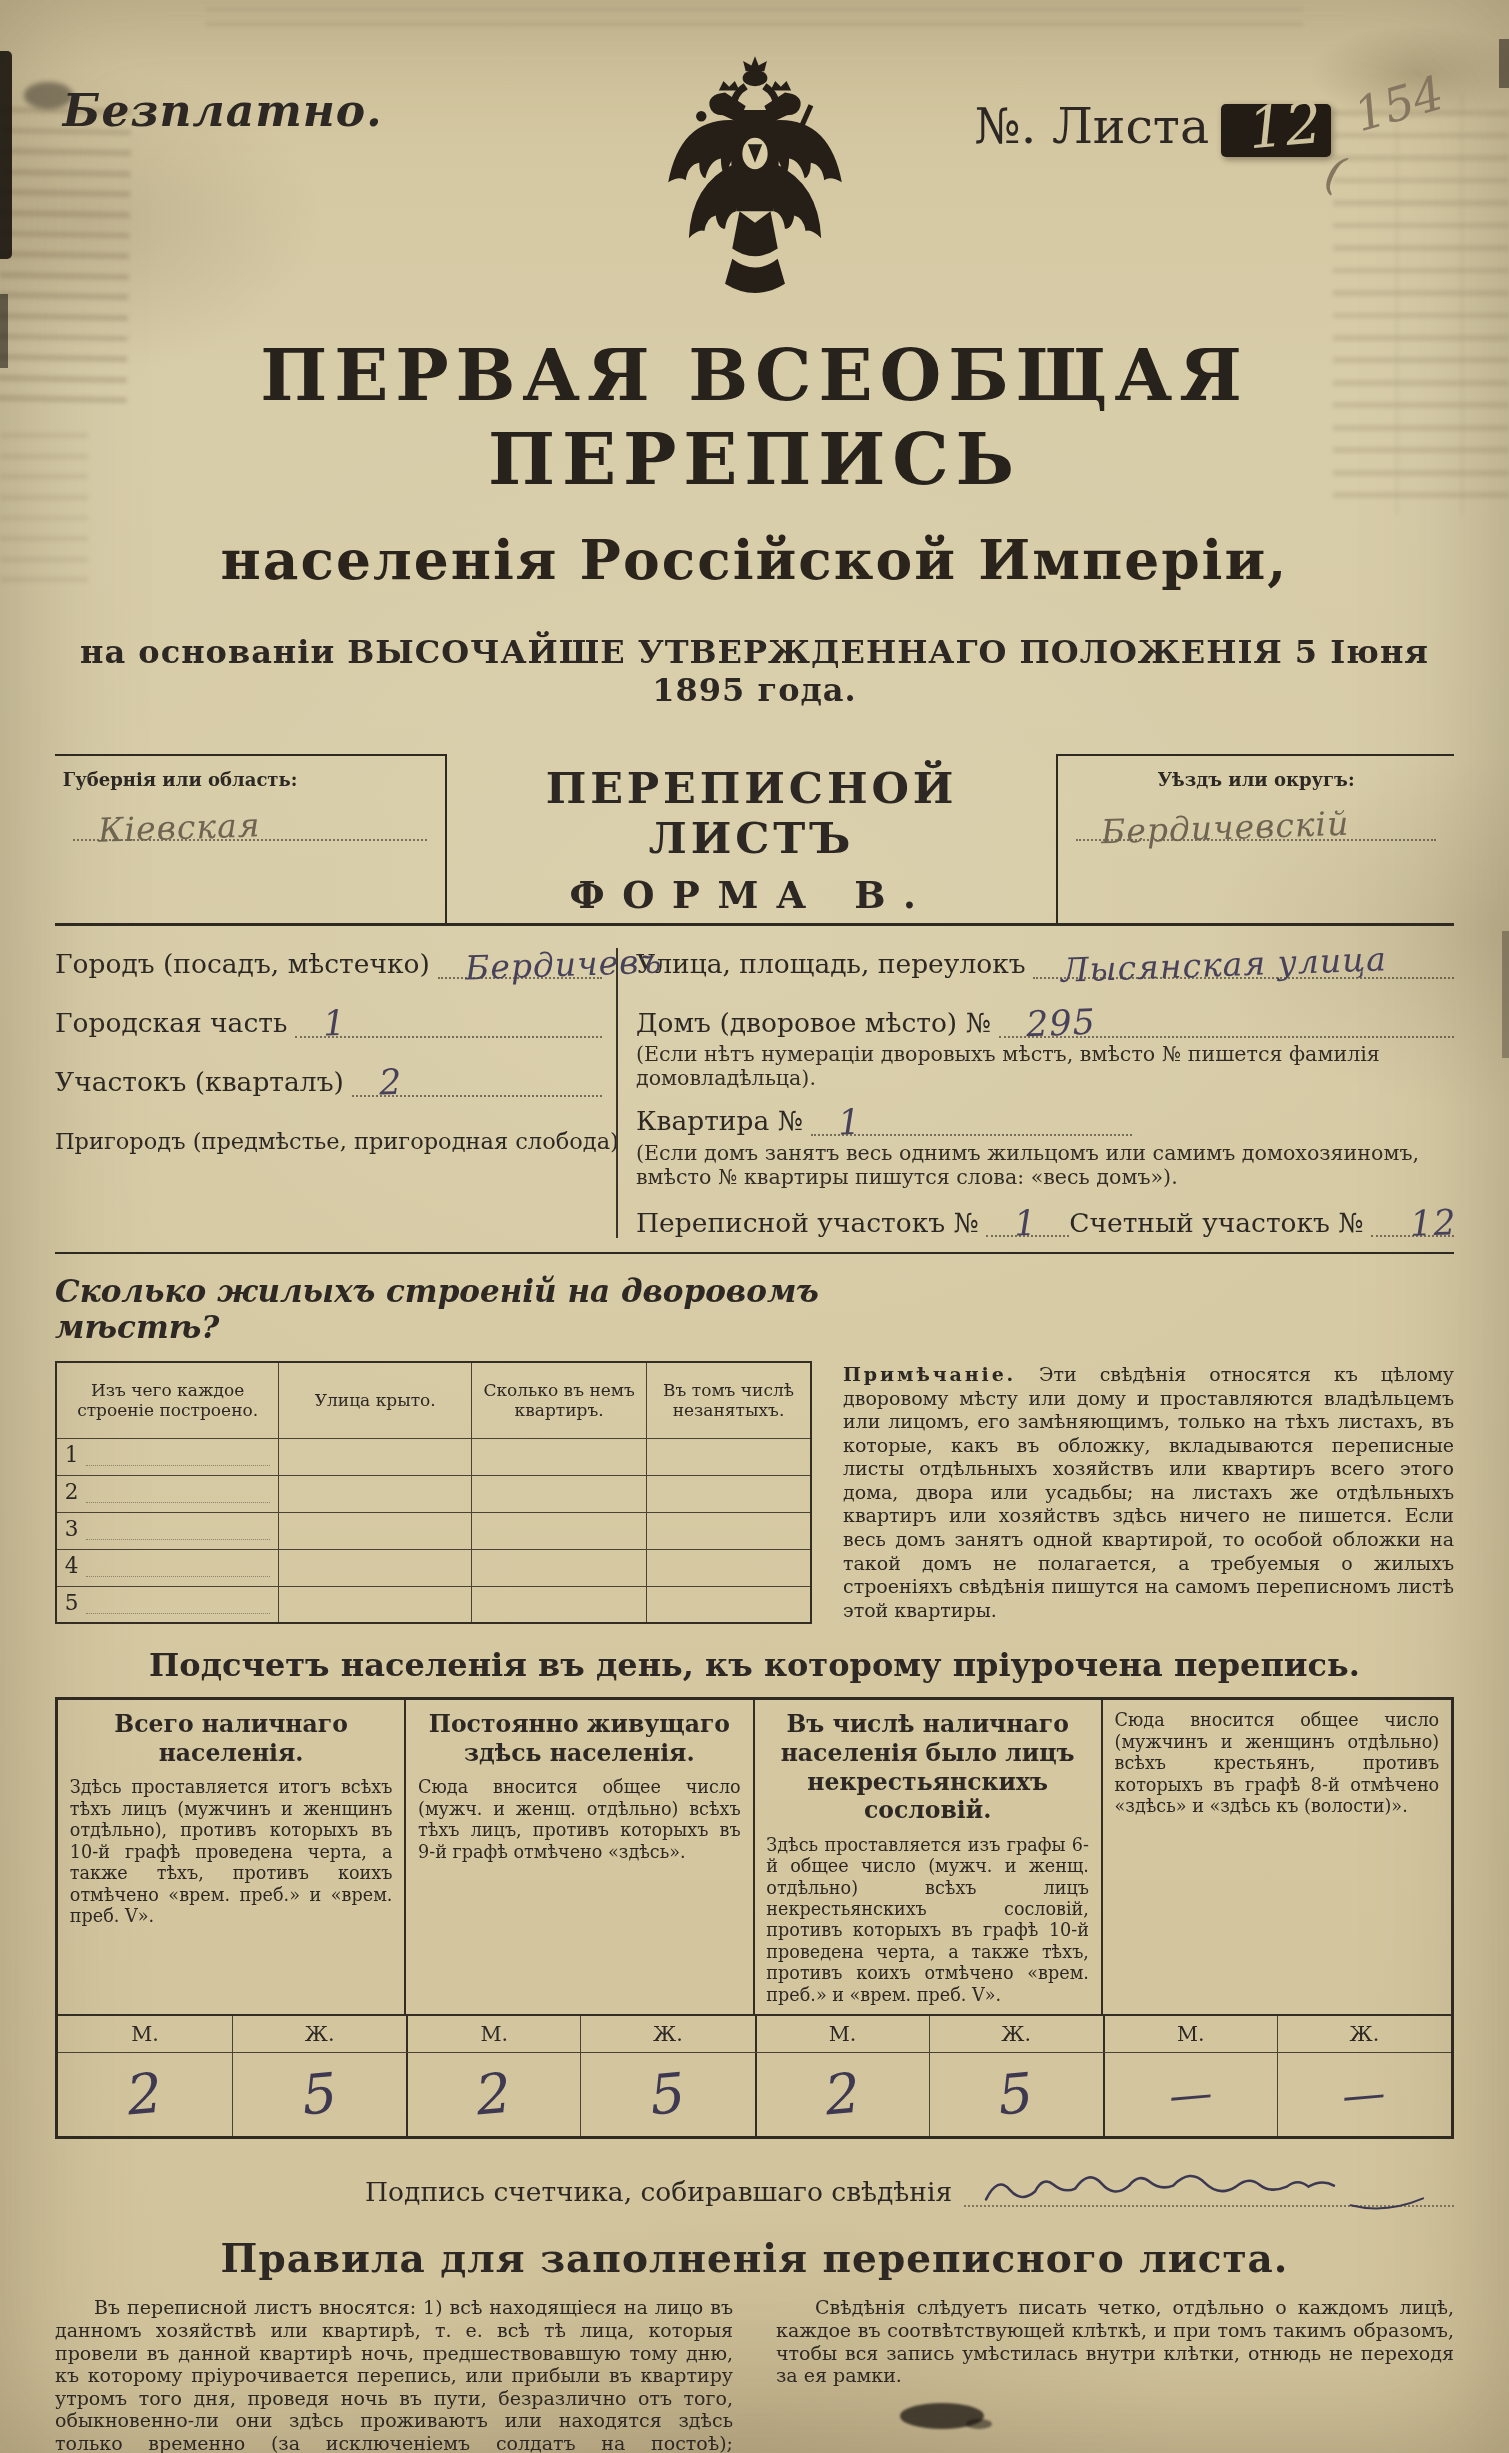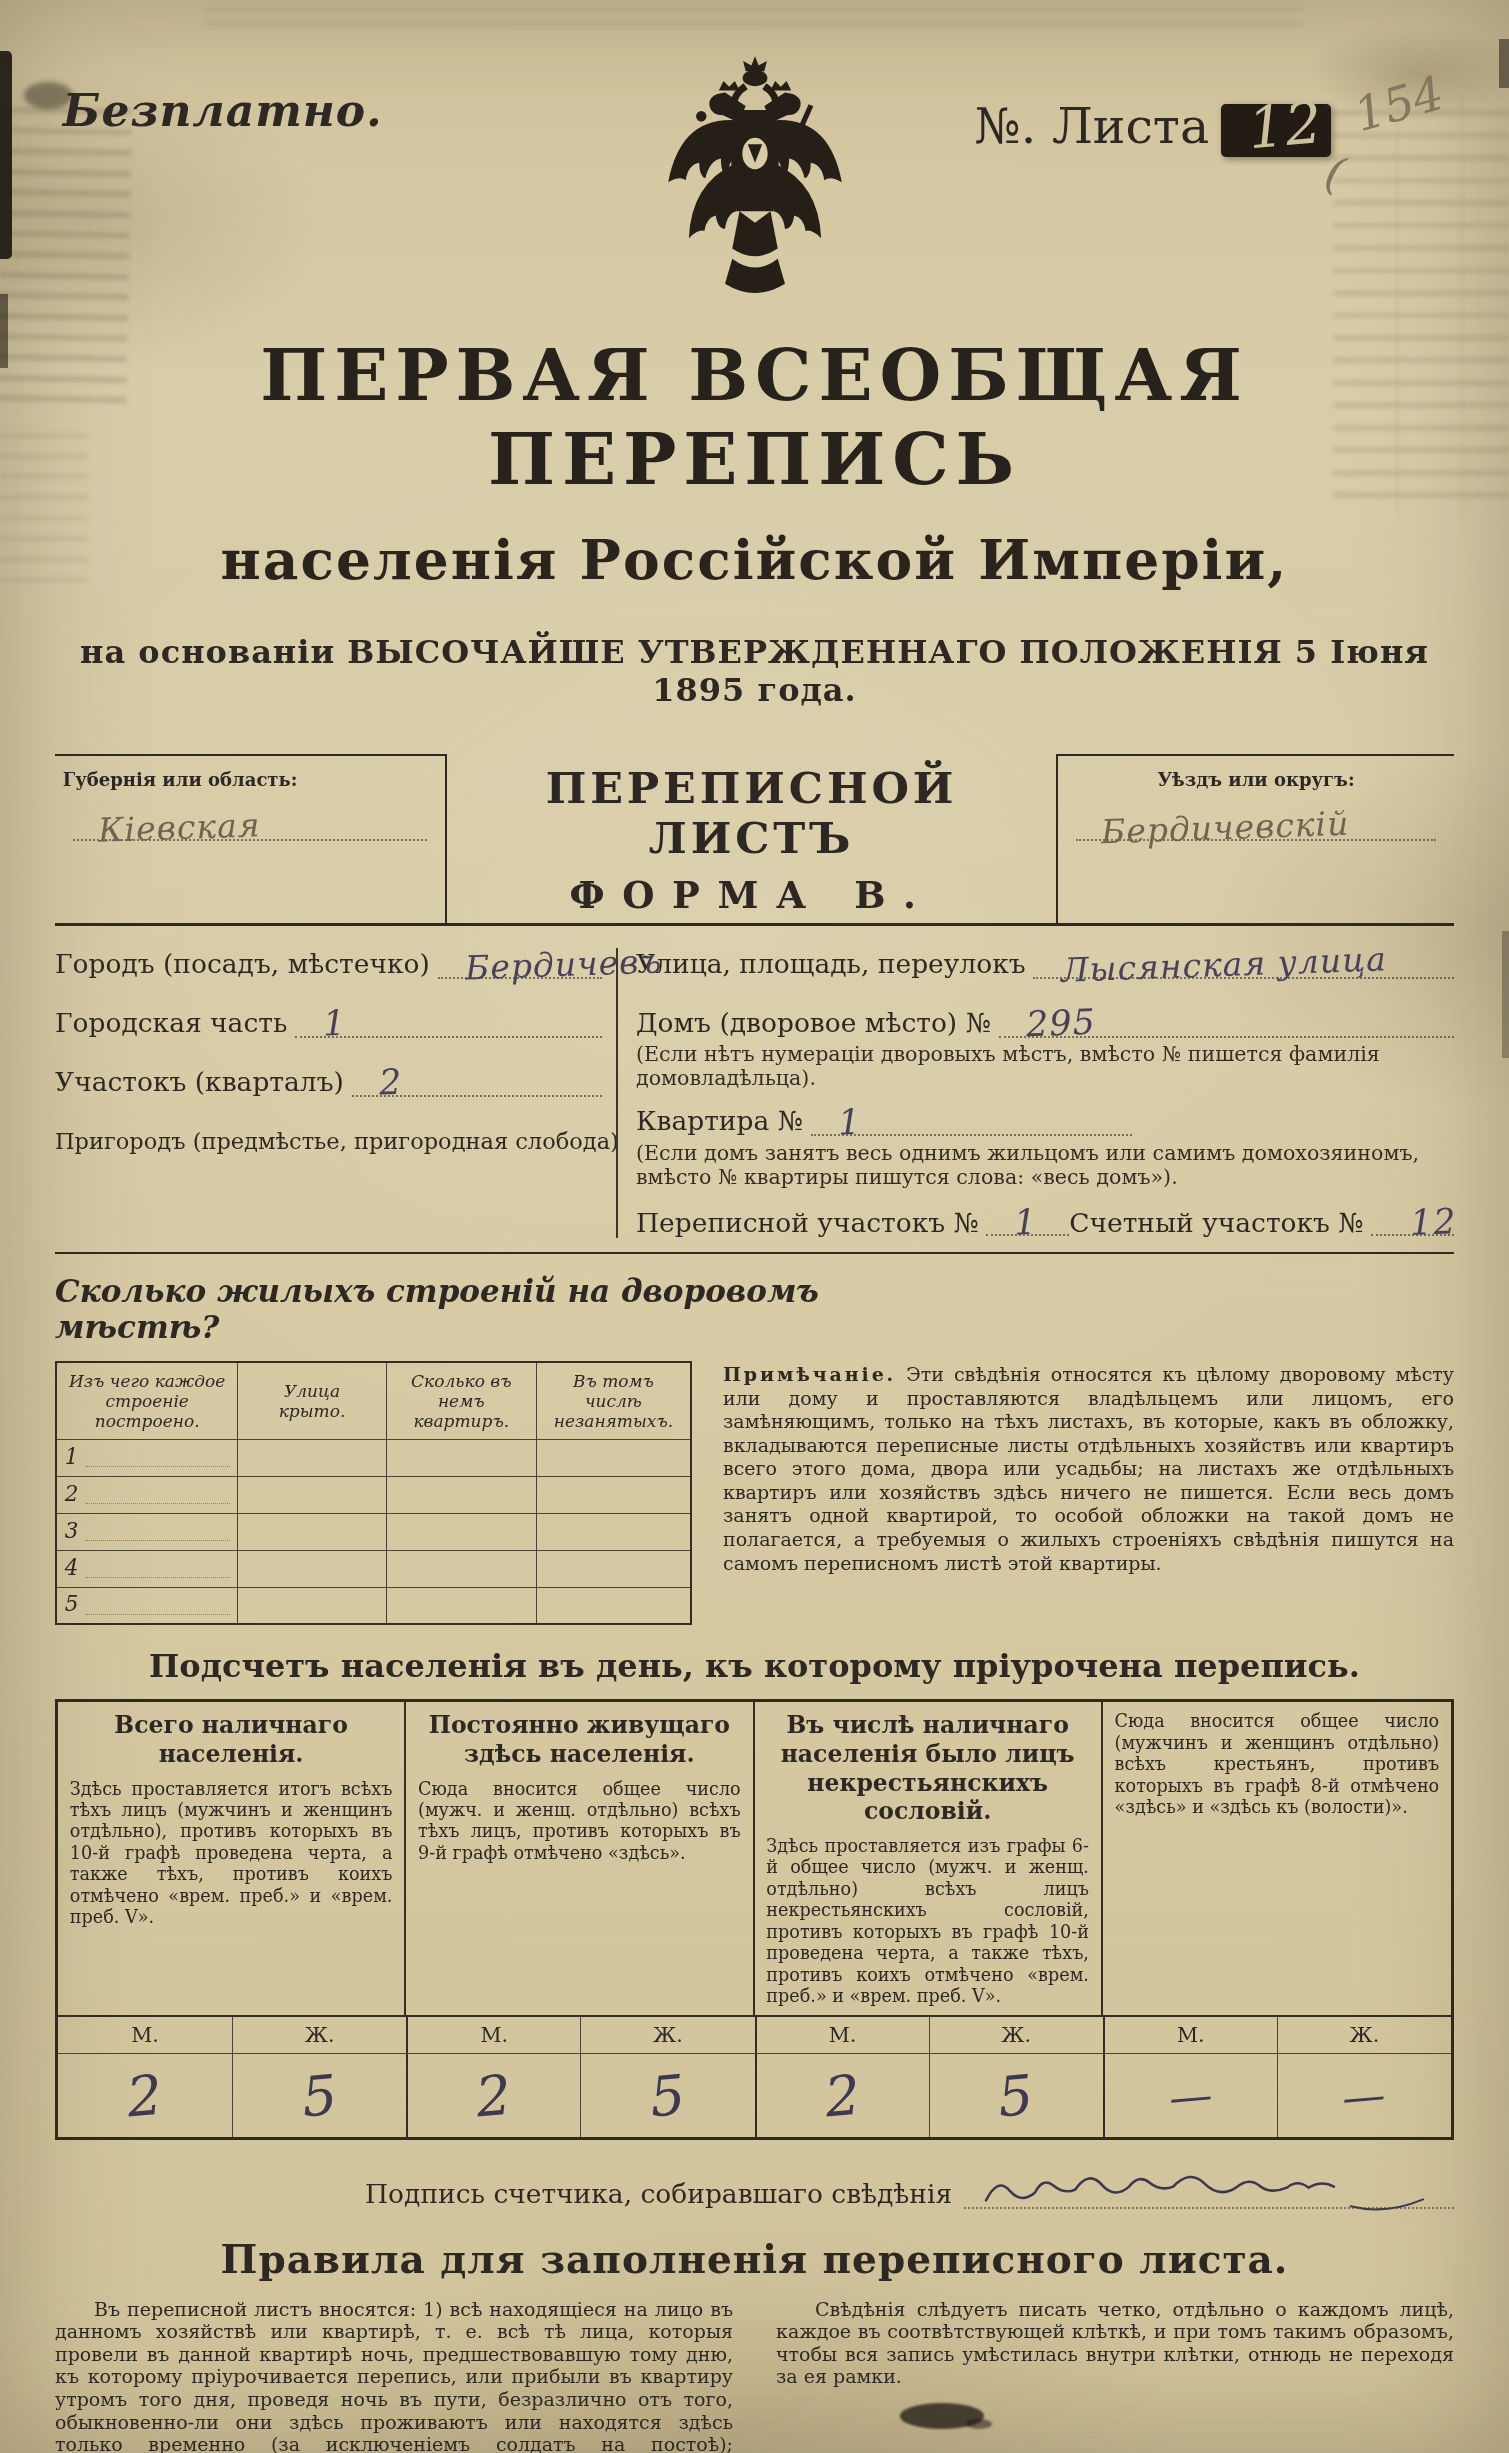--- a/index.html
+++ b/index.html
@@ -77,31 +77,31 @@
   
   .address{display:grid; grid-template-columns:561px 1fr; border-bottom:2.9px solid #2f2a21; padding:21.6px 0 13.7px; min-height:286px;}
   .a-left{padding-right:13.7px;}
   .a-right{border-left:2.5px solid #3a342a; padding-left:18px;}
   .line{display:flex; align-items:flex-end; font-size:26.5px; margin-bottom:28px;}
   .line .lab{white-space:nowrap;}
   .fill{flex:1; border-bottom:2px dotted rgba(58,50,38,.62); position:relative; height:29px; margin-left:7.8px;}
   .fill .hw{position:absolute; left:27.4px; bottom:-7.8px;}
   .small-lab{font-size:22.5px;}
   .note-sm{font-size:20.6px; line-height:1.16; margin:-15.7px 0 13.7px; color:#332d26;}
-  .pair{display:flex; align-items:flex-start; font-size:26.5px; margin-top:17.6px;}
+  .pair{display:flex; align-items:center; font-size:26.5px; margin-top:17.6px;}
   .pair .fill{max-width:167px;}
   .pair .fill2{flex:1; border-bottom:2px dotted rgba(58,50,38,.62); position:relative; height:29px; margin-left:7.8px;}
   .pair .fill2 .hw{position:absolute; left:39px; bottom:-7.8px;}
   .pair .lab{white-space:nowrap;}
 
   
   .question{display:flex; align-items:flex-end; width:819px; margin-top:19.6px; font-size:31px; font-weight:bold; font-style:italic;}
   .question .fill{height:25.5px;}
   .b-wrap{display:flex; gap:31px; margin-top:15.7px;}
-  table.btable{border-collapse:collapse; width:637px; border:2.9px solid #332d23;font-style:italic;}
+  table.btable{border-collapse:collapse; width:757px; border:2.9px solid #332d23;}
   table.btable th{font-size:17px; font-weight:normal; line-height:1.18; text-align:center; vertical-align:middle;
       padding:7.8px 9.8px; border:1.5px solid #4a4334; height:76px;}
   table.btable td{border:1.5px solid #4a4334; height:37px;}
   .rowline{display:flex; align-items:flex-end; padding:0 7.8px 2.9px;}
   .rn{font-size:21.6px; line-height:1;}
   .rdots{flex:1; border-bottom:1.5px dotted rgba(58,50,38,.45); margin-left:7.8px; height:17.6px;}
   .bnote{flex:1; font-size:19px; line-height:1.24; text-align:justify; padding-top:2px;}
   .bnote .nt{font-weight:bold; letter-spacing:2.9px;}
 
   

